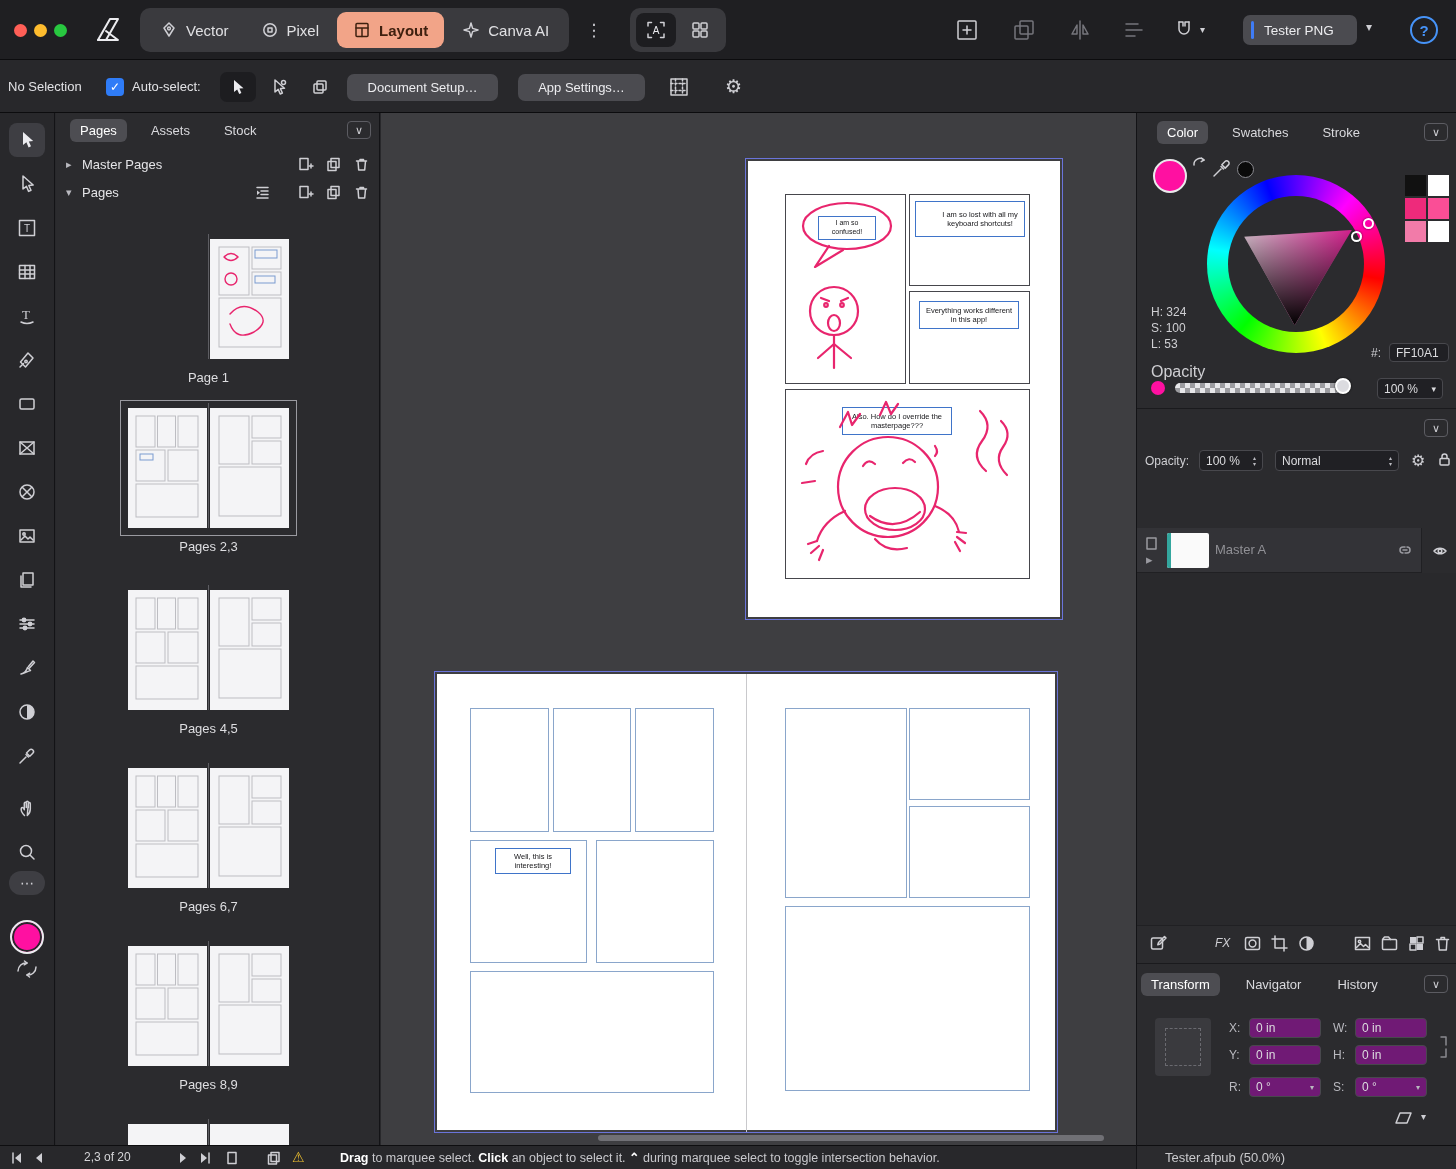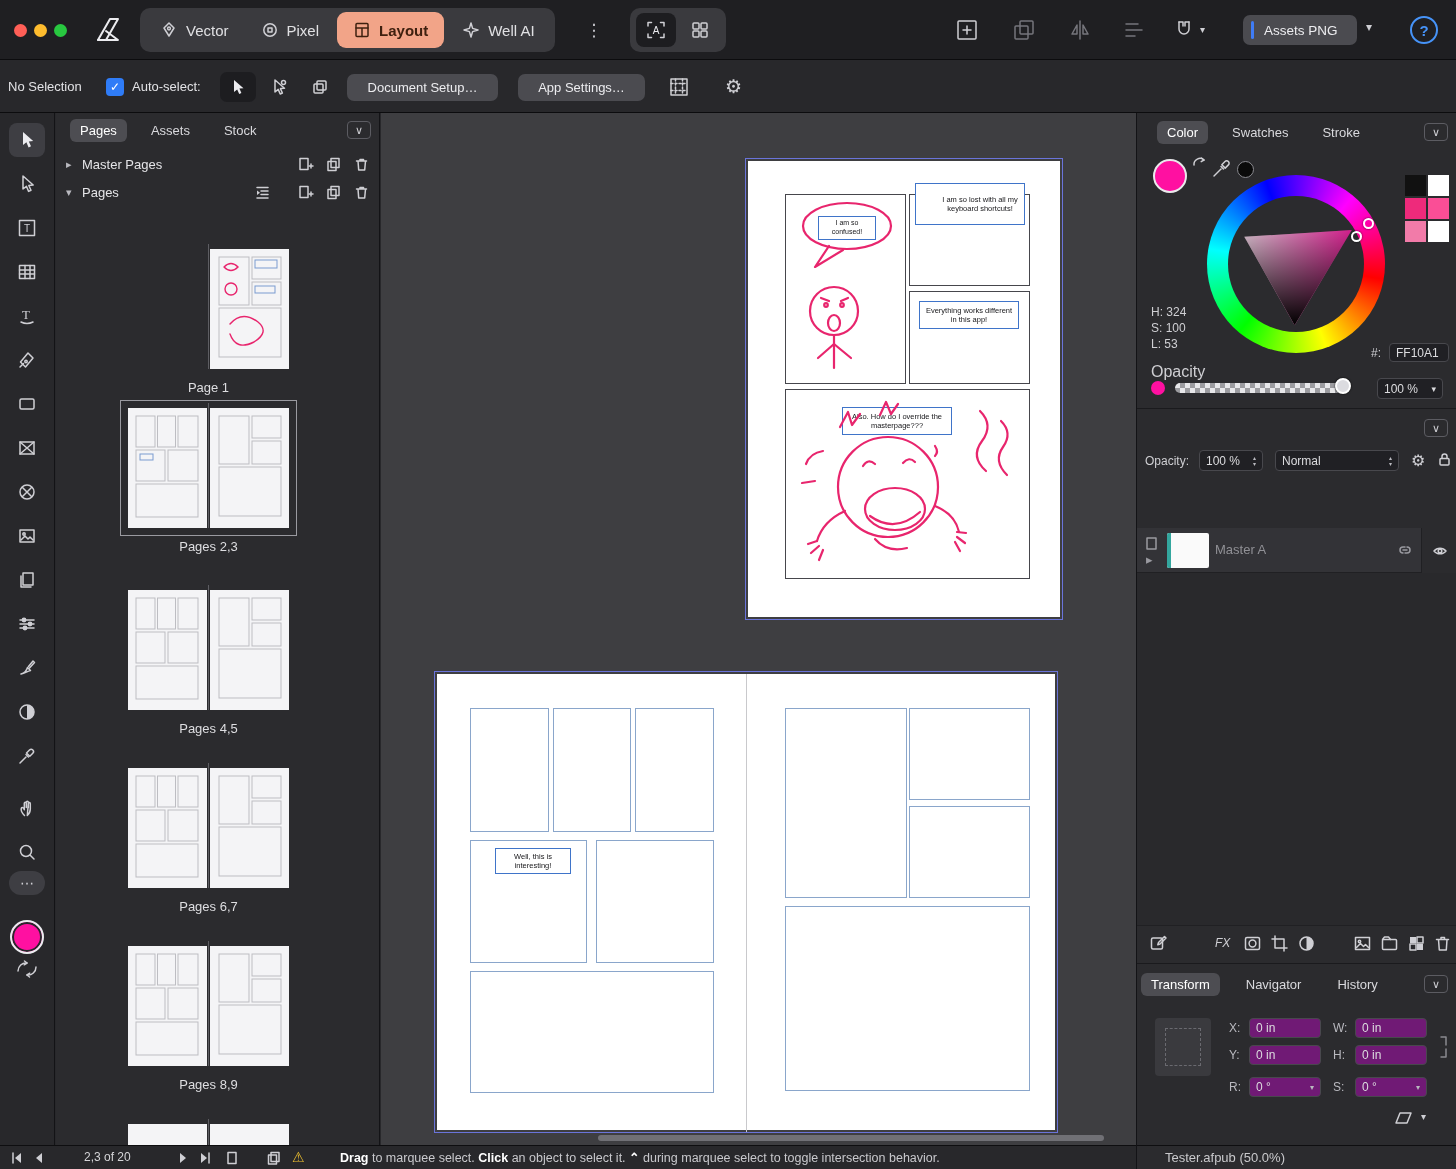--- a/index.html
+++ b/index.html
@@ -135,21 +135,21 @@
             </svg>
         </span>
         <span>Layout</span>
       </div>
       <div class="persona">
         <span class="iconbox">
           <svg class="ic" width="18" height="18" viewBox="0 0 18 18">
               <path d="M9 2 l1.6 5.4 L16 9 l-5.4 1.6 L9 16 l-1.6 -5.4 L2 9 l5.4 -1.6 Z"></path>
             </svg>
         </span>
-        <span>Well AI</span>
+        <span>Canva AI</span>
       </div>
     </div>
 
     <div class="abs iconbox" style="left:584px; top:18px; width:20px; height:24px; color:#cfcfd4; font-size:17px;">⋮</div>
 
     <div class="tb-group" style="left:630px; padding:0 6px; gap:4px;">
       <div class="tb-btn sel">
         <svg class="ic" width="22" height="22" viewBox="0 0 22 22">
           <path d="M3 7 V3.5 h3.5 M15.5 3.5 H19 V7 M19 15 v3.5 H15.5 M6.5 18.5 H3 V15"></path>
           <text x="11" y="15" font-size="10" fill="#ececf0" stroke="none" text-anchor="middle" font-family="Liberation Sans">A</text>
@@ -193,21 +193,21 @@
     <div class="abs iconbox" style="left:1172px; top:18px;">
       <svg class="ic" width="24" height="24" viewBox="0 0 24 24">
           <path d="M7 4 v7 a5 5 0 0 0 10 0 V4"></path>
           <path d="M7 4 h4 v4 M17 4 h-4 v4"></path>
         </svg>
     </div>
     <div class="abs" style="left:1200px; top:24px; font-size:10px; color:#cfcfd4;">▾</div>
 
     <div class="export-btn">
       <span class="export-accent" style="background:#3f7cf6;"></span>
-      <span>Assets PNG</span>
+      <span>Tester PNG</span>
     </div>
     <div class="abs" style="left:1366px; top:20px; font-size:12px; color:#cfcfd4;">▾</div>
 
     <div class="help-circle">
       <span>?</span>
     </div>
   </div>
 
   <div id="context">
     <span class="abs ctx-label" style="left:8px; top:18px;">No Selection</span>
@@ -422,21 +422,21 @@
             <rect x="3" y="5.5" width="8" height="9"></rect>
           </svg>
       </span>
       <span class="abs iconbox" style="left:297px; top:5px;">
         <svg class="ic" width="17" height="17" viewBox="0 0 17 17">
             <path d="M3.5 5 h10 M7 5 V3.5 h3.5 V5 M5 5 l.7 9 h6 L12.5 5"></path>
           </svg>
       </span>
     </div>
 
-    <div class="thumb" style="left:72px; top:136px;">
+    <div class="thumb" style="left:72px; top:126px;">
       <div class="divline"></div>
       <div class="half r">
         <svg width="79" height="120">
           <g fill="none" stroke="#bdbdc2">
             <rect x="9" y="8" width="30" height="48"></rect>
               <rect x="42" y="8" width="29" height="22"></rect>
               <rect x="42" y="33" width="29" height="23"></rect>
               <rect x="9" y="59" width="62" height="49"></rect>
           </g>
           <g fill="none" stroke="#e8256d" stroke-width="1.4" stroke-linecap="round">
@@ -587,21 +587,21 @@
           <circle cx="57" cy="111" r="1.8" fill="#e8256d"></circle>
           <path d="M36 104 l8 3 M63 104 l-7 3"></path>
           <ellipse cx="49" cy="129" rx="6" ry="8"></ellipse>
           <path d="M49 141 V174"></path>
           <path d="M49 150 L33 164 M49 150 L66 164"></path>
         </svg>
 
         <div class="tframe" style="left:70px; top:55px; width:58px; height:24px; font-size:7px;">
           <span>I am so confused!</span>
         </div>
-        <div class="tframe" style="left:167px; top:22px; width:110px; height:42px;padding-left:22px;">
+        <div class="tframe" style="left:167px; top:40px; width:110px; height:36px;padding-left:22px;">
           <span>I am so lost with all my keyboard shortcuts!</span>
         </div>
         <div class="tframe" style="left:171px; top:140px; width:100px; height:28px;">
           <span>Everything works different in this app!</span>
         </div>
         <div class="tframe" style="left:94px; top:246px; width:110px; height:28px;">
           <span>Also. How do I override the masterpage???</span>
         </div>
 
         <svg class="doodle abs" style="left:37px; top:228px;" width="245" height="190" viewBox="0 0 245 190">

